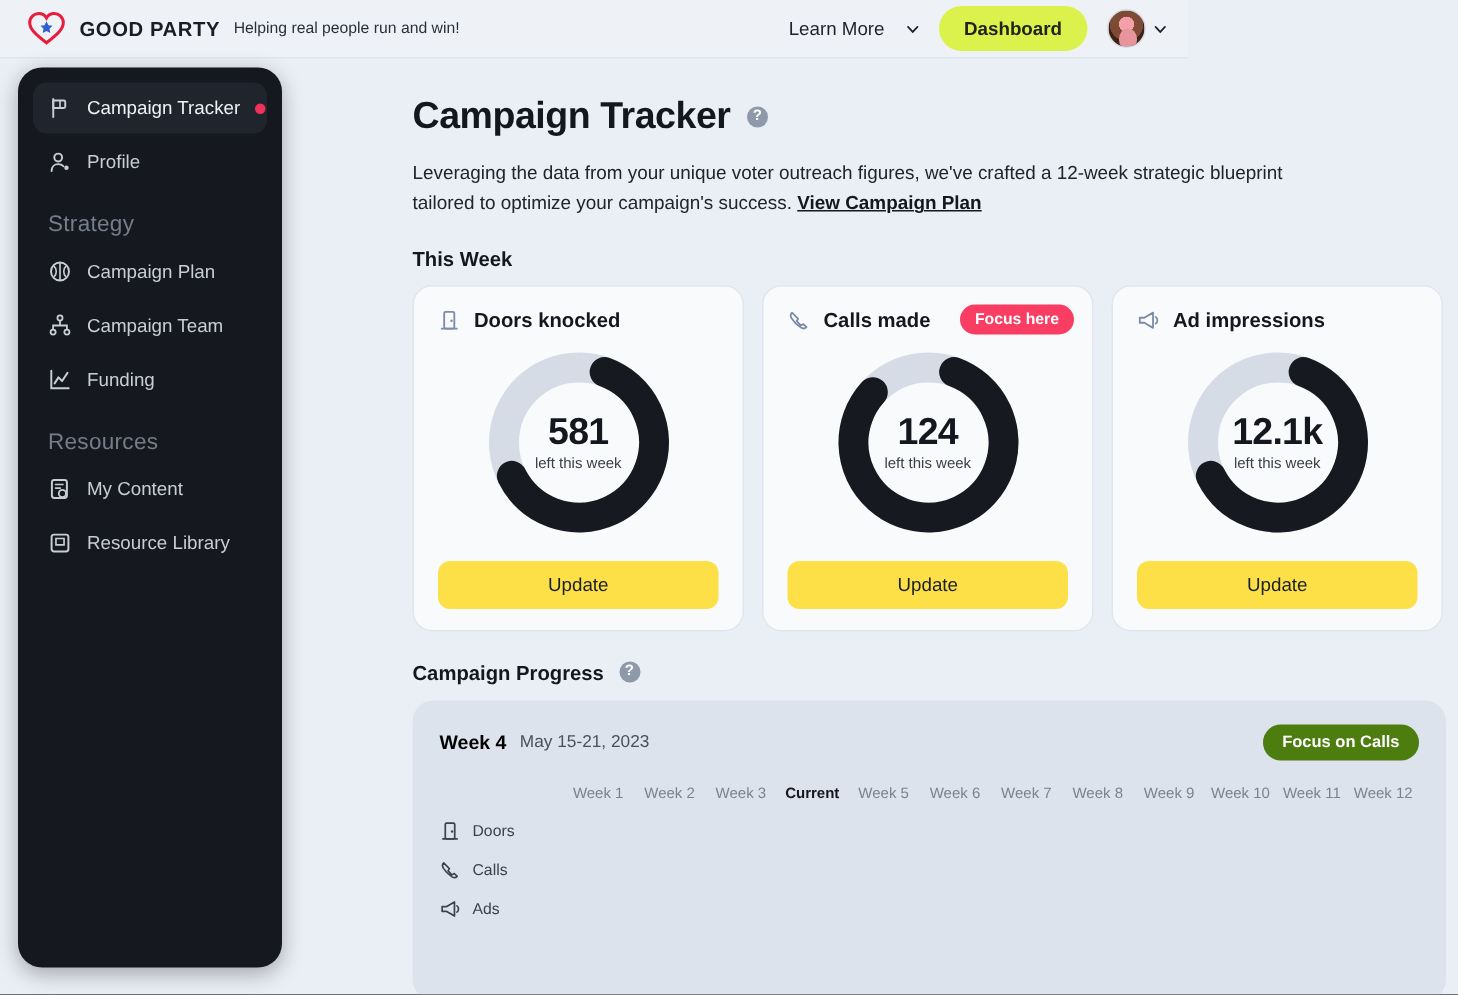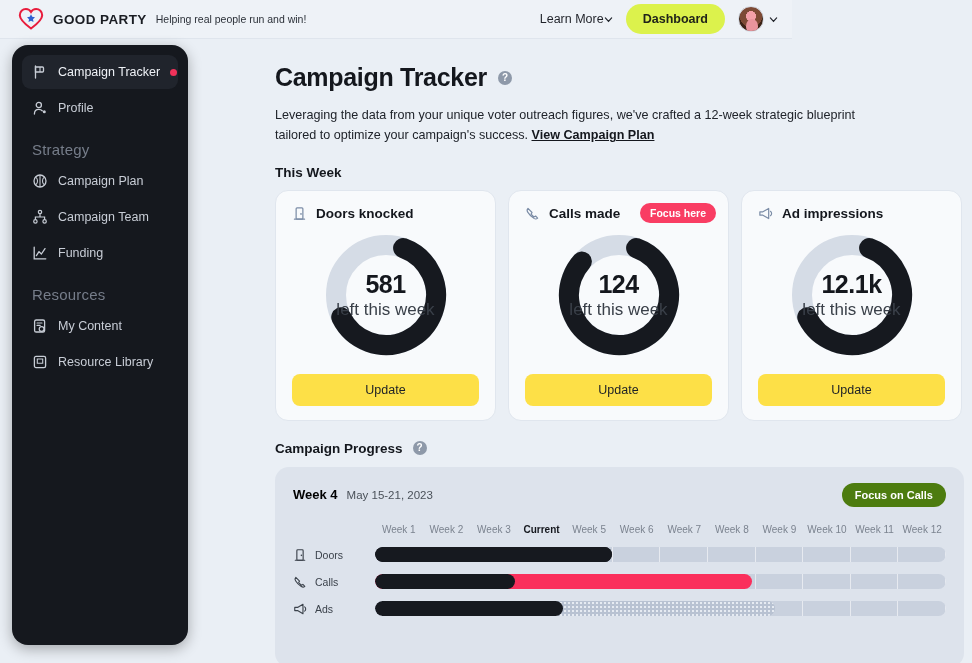--- a/index.html
+++ b/index.html
@@ -34,21 +34,21 @@
     color: #1a1d23;
   }
   .brand-tag {
     font-size: 10.5px; color: #2b3038; margin-left: 9px; white-space: nowrap;
   }
   .topbar-right {
     margin-left: auto; display: flex; align-items: center; gap: 13px;
   }
   .learn-more {
     font-size: 12.5px; color: #1f2229;
-    display: flex; align-items: center; gap: 0; cursor: pointer;
+    display: flex; align-items: center; gap: 14px; cursor: pointer;
   }
   .chev { width: 9px; height: 9px; display: block; }
   .dash-btn {
     background: #dcf24c; color: #21241a;
     font-size: 12.5px; font-weight: bold;
     border: none; border-radius: 18px;
     padding: 8px 17px; cursor: pointer;
   }
   .avatar-wrap { display: flex; align-items: center; gap: 5px; cursor: pointer; }
   .avatar {
@@ -140,21 +140,21 @@
     height: 132px; display: flex; align-items: center; justify-content: center;
     margin-top: 8px; position: relative;
   }
   .donut { width: 124px; height: 124px; display: block; }
   .donut-center {
     position: absolute; left: 0; right: 0; top: 0; bottom: 0;
     display: flex; flex-direction: column; align-items: center; justify-content: center;
     pointer-events: none;
   }
   .donut-value { font-size: 25px; font-weight: bold; color: #14171d; letter-spacing: -.5px; }
-  .donut-sub { font-size: 17px; color: #3a4049; margin-top: 1px; }
+  .donut-sub { font-size: 10px; color: #3a4049; margin-top: 1px; }
   .update-btn {
     width: 100%; margin-top: 13px;
     background: #fde047; border: none; border-radius: 8px;
     padding: 9px 0; font-size: 12.5px; color: #1b1f26;
     cursor: pointer; font-family: inherit;
   }
 
   
   .progress-head {
     margin-top: 20px; display: flex; align-items: center; gap: 10px;
@@ -176,21 +176,21 @@
   }
   .weeks-row {
     display: flex; margin-top: 17px; padding-left: 82px;
   }
   .week-label {
     flex: 1; text-align: center; font-size: 10px; color: #7b838f;
   }
   .week-label.current { color: #14171d; font-weight: bold; }
 
   .bar-row {
-    display: flex; align-items: flex-end; margin-top: 12px;
+    display: flex; align-items: flex-start; margin-top: 12px; flex-direction: column;
   }
   .bar-label {
     width: 82px; display: flex; align-items: center; gap: 8px; flex: none;
   }
   .bar-icon { width: 14px; height: 14px; display: block; flex: none; }
   .bar-name { font-size: 10.5px; color: #3b424b; }
   .bar-track {
     flex: 1; height: 15px; border-radius: 8px;
     background: #c9d1de; display: flex; overflow: hidden; position: relative;
   }

